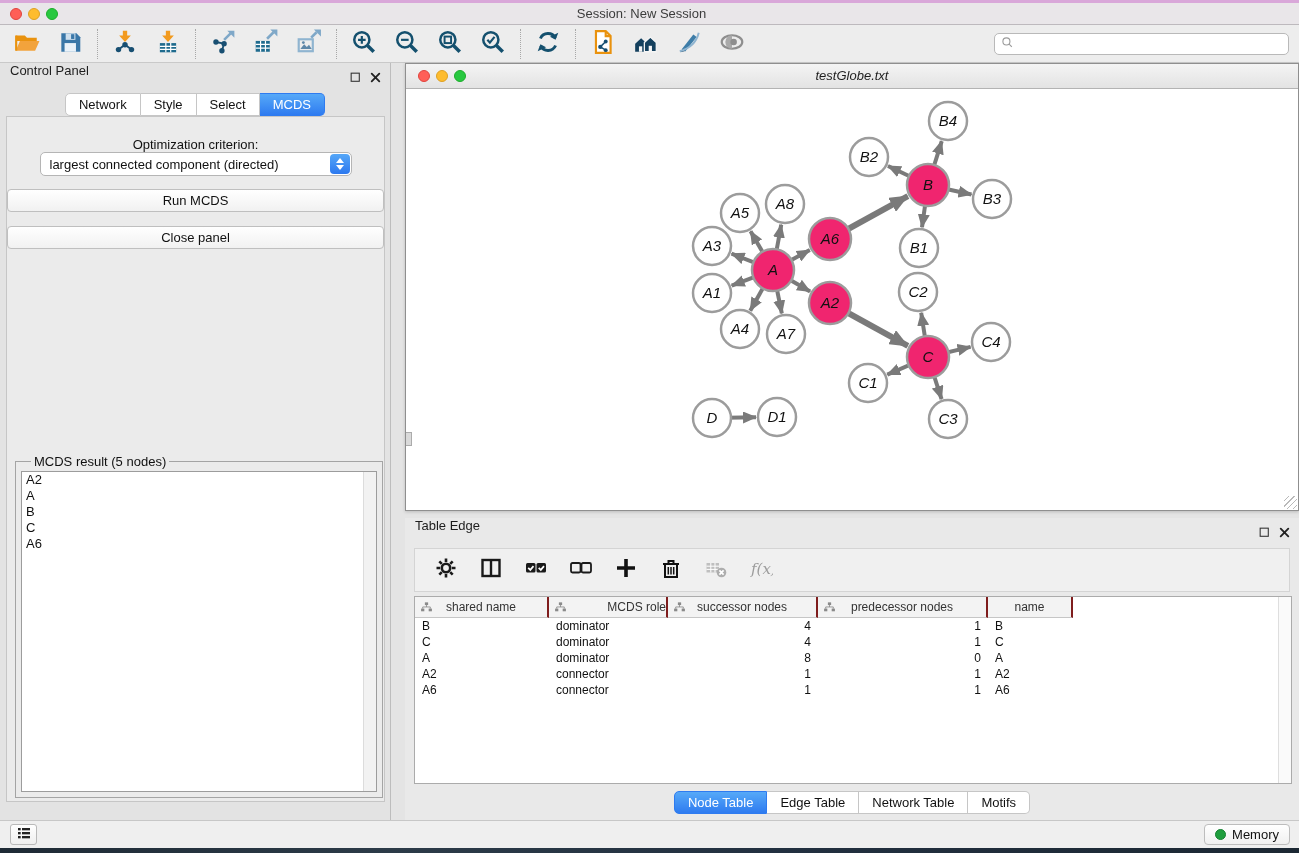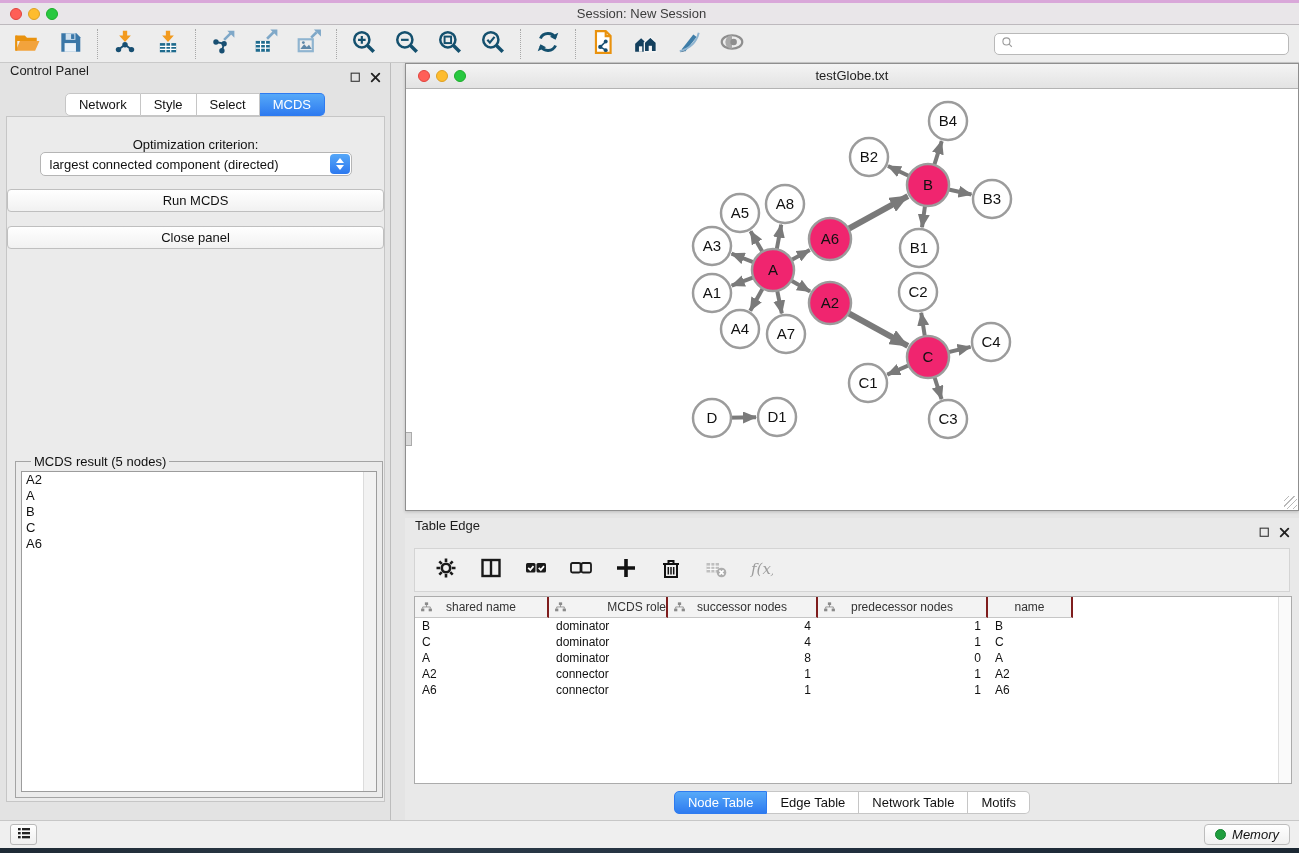--- a/index.html
+++ b/index.html
@@ -57,21 +57,21 @@
   #result-box { position:absolute; left:8px; top:337px; width:368px; height:344px;
     border:1px solid #A4A4A4; background:#EBEBEB; }
   #result-box legend { font-size:13px; color:#111; padding:0 3px; margin-left:15px; }
   #mcds-list { position:absolute; left:5px; right:5px; top:2px; bottom:5px; background:#FFF; border:1px solid #9C9C9C; }
   #mcds-list .track { position:absolute; right:0; top:0; bottom:0; width:13px; background:#F2F2F2; border-left:1px solid #DCDCDC; }
   .mcds-item { font-size:13px; color:#111; line-height:16px; padding-left:4px; }
 
   
   #desktop { position:absolute; left:392px; top:63px; width:907px; height:757px; background:#E4E4E4; }
   #network-window { position:absolute; left:13px; top:0; width:894px; height:448px;
-    background:#FFF; border:1px solid #8F8F8F; box-shadow:0 1px 3px rgba(0,0,0,0.18); }
+    background:#FFF; border:1px solid #8F8F8F; box-shadow:0 1px 3px rgba(0,0,0,0.18);font-style:italic; }
   .net-titlebar { position:relative; height:25px; background:linear-gradient(#F4F4F4,#E3E3E3); border-bottom:1px solid #B3B3B3; }
   .net-titlebar .tl { top:6px; }
   .net-titlebar .tl.red { left:12px; } .net-titlebar .tl.yellow { left:30px; } .net-titlebar .tl.green { left:48px; }
   .net-title { position:absolute; left:0; right:0; top:4px; text-align:center; font-size:13px; color:#1E1E1E; }
   .net-content { position:absolute; left:0; top:25px; right:0; bottom:0; background:#FFF; overflow:hidden; }
   .edge-handle { position:absolute; left:0; top:343px; width:6px; height:14px; background:#DADADA; border:1px solid #ABABAB; border-left:none; }
   .corner-grip { position:absolute; right:1px; bottom:1px; width:13px; height:13px;
     background:repeating-linear-gradient(135deg, transparent 0 3px, #B9B9B9 3px 4px); }
 
   
@@ -91,21 +91,21 @@
   .tbl-scroll { position:absolute; right:0; top:0; bottom:0; width:13px; background:#FAFAFA; border-left:1px solid #DEDEDE; }
   #tp-tabs { position:absolute; left:0; right:0; top:273px; display:flex; justify-content:center; }
 
   
   #statusbar { position:absolute; left:0; top:820px; width:1299px; height:28px; background:#EFEFEF;
     border-top:1px solid #C7C7C7; display:flex; align-items:center; }
   .status-btn { margin-left:10px; width:27px; height:21px; background:linear-gradient(#FFF,#EFEFEF);
     border:1px solid #B9B9B9; border-radius:3px; display:flex; align-items:center; justify-content:center; }
   .status-btn svg { width:16px; height:16px; }
   .memory-btn { margin-left:auto; margin-right:9px; height:21px; background:linear-gradient(#FFF,#F0F0F0);
-    border:1px solid #BDBDBD; border-radius:4px; display:flex; align-items:center; gap:6px; padding:0 10px; font-size:13px; color:#111; font-family:inherit;font-style:italic; }
+    border:1px solid #BDBDBD; border-radius:4px; display:flex; align-items:center; gap:6px; padding:0 10px; font-size:13px; color:#111; font-family:inherit; }
   .memory-dot { width:11px; height:11px; border-radius:50%; background:#1F9E3E; border:1px solid #158232; }
   #desktop-strip { position:absolute; left:0; top:848px; width:1299px; height:5px;
     background:linear-gradient(90deg,#1E2A35,#2C3B48 30%,#223040 60%,#1C2833); }
 </style>
 </head>
 <body>
 
 <div id="app">
 
   <div id="titlebar">

